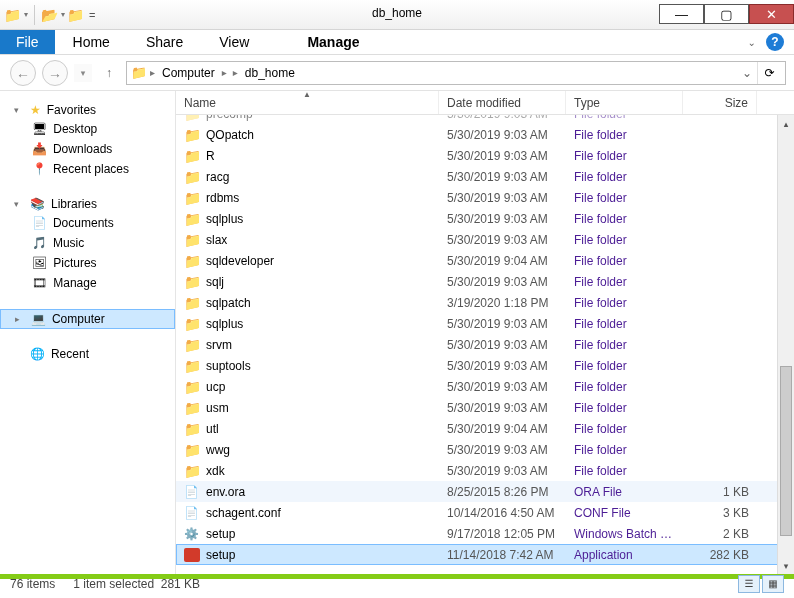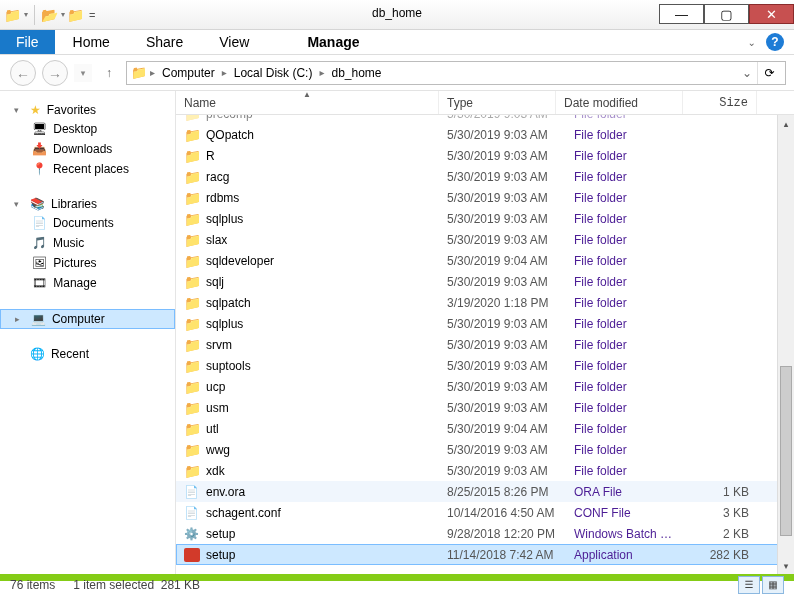--- a/index.html
+++ b/index.html
@@ -47,40 +47,40 @@
     .side-tri { font-size: 9px; color: #777; width: 10px; display: inline-block; }
 
     
     .filearea { flex: 1; display: flex; flex-direction: column; }
     .colheaders { height: 24px; display: flex; align-items: center; border-bottom: 1px solid #e3e3e3; background: #fff; font-size: 12px; color: #444; }
     .colheaders .col { padding: 0 8px; border-right: 1px solid #eee; height: 100%; display: flex; align-items: center; }
     .colheaders .col.name { width: 263px; position: relative; }
     .colheaders .sort-ind { position: absolute; left: 50%; top: -1px; transform: translateX(-50%); font-size: 8px; color: #666; }
     .colheaders .col.date { width: 127px; }
     .colheaders .col.type { width: 117px; }
-    .colheaders .col.size { width: 74px; justify-content: flex-end; font-family: Liberation Mono, monospace; }
+    .colheaders .col.size { width: 74px; justify-content: flex-end; }
 
     .listwrap { flex: 1; overflow: hidden; position: relative; }
     .filelist { position: absolute; inset: 0; overflow: hidden; }
     .row { height: 21px; display: flex; align-items: center; font-size: 12px; }
     .row.hl { background: #f0f6fd; }
     .row.selected { background: #cde8ff; outline: 1px solid #7abdff; outline-offset: -1px; }
     .row .cell { padding: 0 8px; overflow: hidden; white-space: nowrap; text-overflow: ellipsis; }
     .row .cname { width: 263px; display: flex; align-items: center; gap: 6px; }
     .row .cdate { width: 127px; color: #555; }
     .row .ctype { width: 117px; color: #4c1d95; }
     .row .csize { width: 74px; text-align: right; color: #555; }
 
     .scrollbar { position: absolute; right: 0; top: 0; width: 17px; bottom: 0; background: #f0f0f0; display: flex; flex-direction: column; border-left: 1px solid #ddd; }
     .scrollbar .arrow { height: 17px; display: flex; align-items: center; justify-content: center; font-size: 9px; color: #555; background: #f0f0f0; }
     .scrollbar .track { flex: 1; position: relative; }
     .scrollbar .thumb { position: absolute; left: 2px; right: 2px; top: 55%; height: 40%; background: #cdcdcd; border: 1px solid #aaa; }
 
     
-    .statusbar { height: 14px; border-top: 7px solid #84cc16; display: flex; align-items: center; padding: 0 10px; gap: 18px; font-size: 12px; color: #444; }
+    .statusbar { height: 14px; border-top: 5px solid #84cc16; display: flex; align-items: center; padding: 0 10px; gap: 18px; font-size: 12px; color: #444; }
     .statusbar .viewbtns { margin-left: auto; display: flex; gap: 2px; }
     .statusbar .vb { width: 22px; height: 18px; border: 1px solid #8cb8e0; background: #e5f1fb; display: flex; align-items: center; justify-content: center; font-size: 10px; }
 
     
     .ic-folder { color: #f4c43a; font-size: 14px; width: 16px; text-align: center; }
     .ic-star { color: #f4c43a; }
     .ic-lib { color: #3388cc; }
   </style>
 </head>
 <body>
@@ -118,21 +118,20 @@
 <div class="navbar">
   <div class="navbtn">←</div>
   <div class="navbtn">→</div>
   <div class="navbtn small" style="font-size:9px">▾</div>
   <div class="upbtn">↑</div>
   <div class="addressbar">
     <span class="ic-folder" style="font-size:13px">📁</span>
     <span class="chevron">▸</span>
     <span class="seg">Computer</span>
     <span class="chevron">▸</span>
-    <span class="seg">Local Disk (C:)</span>
     <span class="chevron">▸</span>
     <span class="seg">db_home</span>
     <span class="spacer"></span>
     <span class="dropdownbtn">⌄</span>
     <span class="refresh">⟳</span>
   </div>
 </div>
 
 <div class="body">
   <div class="sidebar">
@@ -193,22 +192,22 @@
       </div>
     </div>
   </div>
 
   <div class="filearea">
     <div class="colheaders">
       <div class="col name">
         <span class="sort-ind">▲</span>
         <span>Name</span>
       </div>
+      <div class="col date">Date modified</div>
       <div class="col type">Type</div>
-      <div class="col date">Date modified</div>
       <div class="col size">Size</div>
     </div>
     <div class="listwrap">
       <div class="filelist" id="filelist">
           <div class="row" style="opacity:0.5;margin-top:-12px">
     <div class="cell cname">
               <span class="ic-folder">📁</span>
               <span>precomp</span>
             </div>
     <div class="cell cdate">5/30/2019 9:03 AM</div>
@@ -384,21 +383,21 @@
             </div>
     <div class="cell cdate">10/14/2016 4:50 AM</div>
     <div class="cell ctype">CONF File</div>
     <div class="cell csize">3 KB</div>
   </div>
           <div class="row" style="">
     <div class="cell cname">
               <span style="width:16px;text-align:center">⚙️</span>
               <span>setup</span>
             </div>
-    <div class="cell cdate">9/28/2018 12:20 PM</div>
+    <div class="cell cdate">9/17/2018 12:05 PM</div>
     <div class="cell ctype">Windows Batch File</div>
     <div class="cell csize">2 KB</div>
   </div>
           <div class="row selected" style="">
     <div class="cell cname">
               <span style="width:16px;height:14px;background:#d23a2a;display:inline-block;border-radius:2px"></span>
               <span>setup</span>
             </div>
     <div class="cell cdate">11/14/2018 7:42 AM</div>
     <div class="cell ctype">Application</div>

